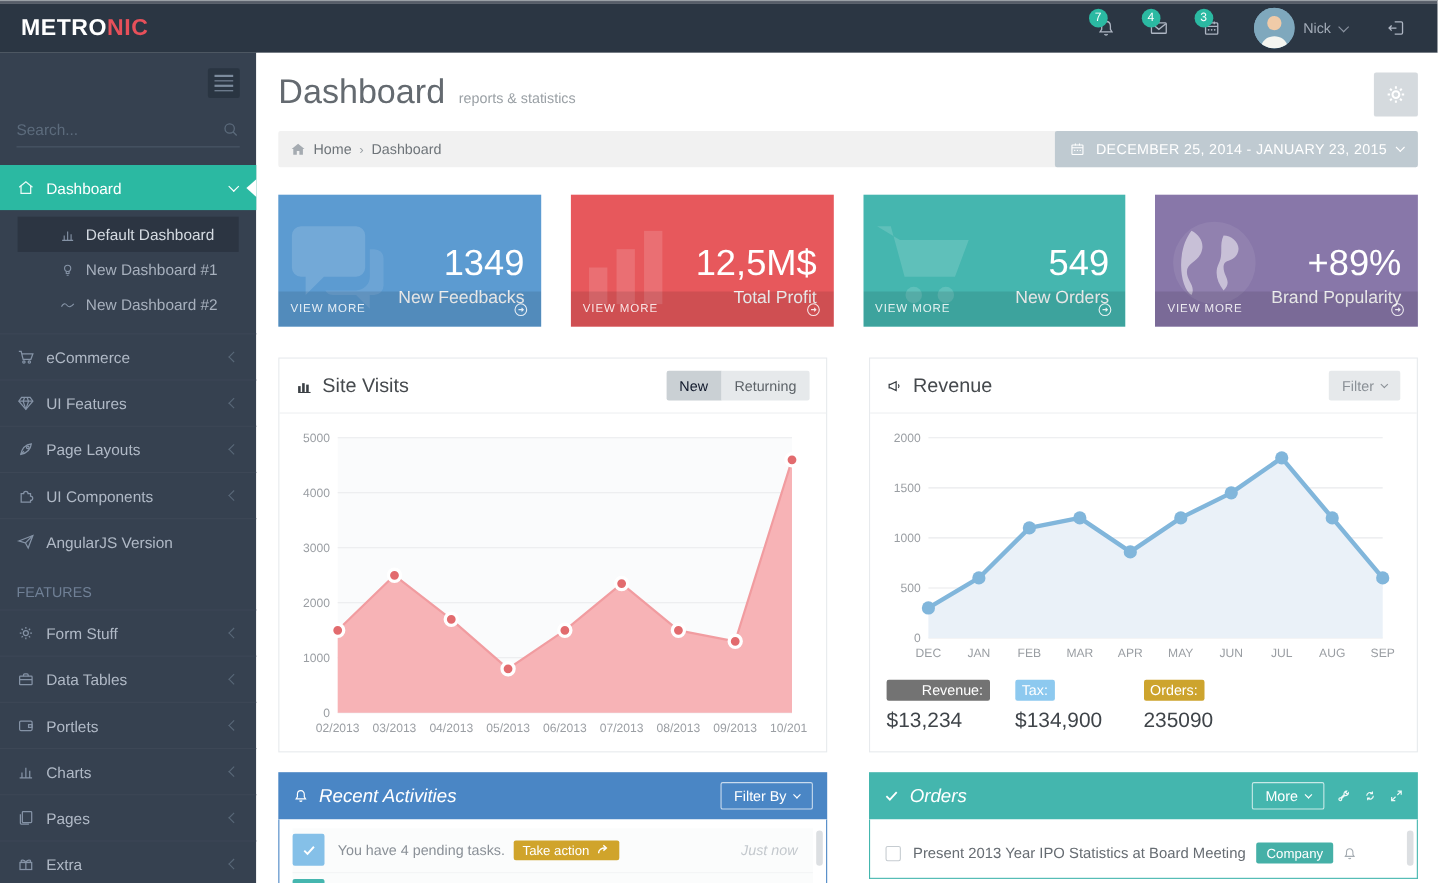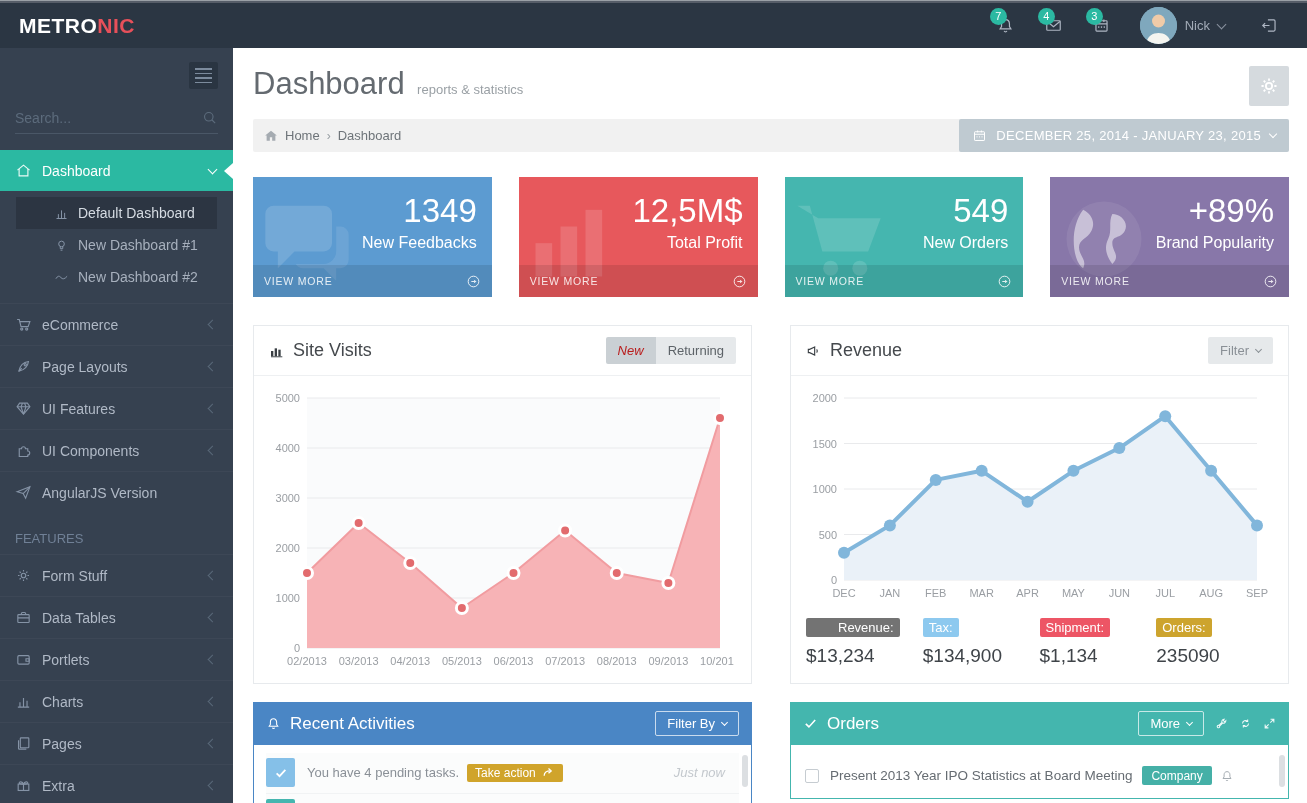--- a/index.html
+++ b/index.html
@@ -68,54 +68,54 @@
   .date-range { margin-left:auto; height:33px; background:#bfcad1; border-radius:2px; color:#fff; display:flex; align-items:center; gap:9px; padding:0 13px; font-size:13px; letter-spacing:.3px; cursor:pointer; }
   .date-range svg { width:15px; height:15px; }
   .date-range .chev { color:#fff; width:6px; height:6px; }
 
   
   .tiles { margin-top:25px; display:grid; grid-template-columns:repeat(4,1fr); gap:27px; }
   .tile { position:relative; height:120px; color:#fff; overflow:hidden; cursor:pointer; }
   .tile.blue { background:#5c9bd1; } .tile.red { background:#e7585c; }
   .tile.green { background:#45b6af; } .tile.purple { background:#8877a9; }
   .tile-bgicon { position:absolute; left:4px; top:12px; width:100px; height:100px; color:rgba(255,255,255,.14); }
-  .tile-body { position:relative; text-align:right; padding:15px 15px 0 0; }
+  .tile-body { position:relative; text-align:right; padding:15px 15px 0 0;margin-top:28px; }
   .tile-number { font-size:33px; font-weight:300; line-height:1.15; }
   .tile-label { font-size:16px; font-weight:300; margin-top:4px; }
   .tile-footer { position:absolute; left:0; right:0; bottom:0; height:32px; background:rgba(0,0,0,.10); display:flex; align-items:center; justify-content:space-between; padding:0 11px; font-size:10.5px; letter-spacing:.8px; color:rgba(255,255,255,.85); }
   .tile-footer svg { width:15px; height:15px; }
 
   
   .charts-row { margin-top:28px; display:grid; grid-template-columns:1fr 1fr; gap:38px; }
   .portlet.light { border:1px solid #e7eaed; background:#fff; }
   .pl-head { display:flex; align-items:center; padding:11px 15px; border-bottom:1px solid #eef0f2; }
   .pl-title { display:flex; align-items:center; gap:8px; font-size:18px; font-weight:400; color:#45494d; }
   .pl-title svg { width:16px; height:16px; color:#3a3f44; }
   .pl-tools { margin-left:auto; display:flex; align-items:center; }
   .btn { font-family:inherit; font-size:13px; border:none; padding:6px 12px; background:#e6e9eb; color:#5d6368; cursor:pointer; }
-  .btn.active-tab { background:#cad0d4; color:#b91c1c;font-style:italic; }
+  .btn.active-tab { background:#cad0d4; color:#0f172a; }
   .btn-group .btn:first-child { border-radius:2px 0 0 2px; }
   .btn-group .btn:last-child { border-radius:0 2px 2px 0; }
   .btn.filter { border-radius:2px; color:#8a9096; display:flex; align-items:center; gap:7px; }
   .btn.filter .chev { width:5px; height:5px; margin-top:-2px; }
   .pl-body { padding:12px 15px 6px; }
 
   .rev-stats { display:grid; grid-template-columns:repeat(4,1fr); padding:8px 15px 16px; }
   .stat-badge { display:inline-block; font-size:13px; color:#fff; padding:2px 6px; border-radius:2px; }
   .stat-badge.c0 { background:#737373;padding-left:32px; } .stat-badge.c1 { background:#8dc9ef; }
   .stat-badge.c2 { background:#ed5565; } .stat-badge.c3 { background:#cda42e; }
   .stat-value { font-size:19px; color:#3f4449; margin-top:8px; }
 
   
   .bottom-row { margin-top:18px; display:grid; grid-template-columns:1fr 1fr; gap:38px; }
   .box { border-radius:0; }
   .box-head { display:flex; align-items:center; padding:9px 13px; color:#fff; }
   .box.blue .box-head { background:#4a86c5; }
   .box.green .box-head { background:#44b6ae; }
-  .box-title { display:flex; align-items:center; gap:9px; font-size:17px; }
+  .box-title { display:flex; align-items:center; gap:9px; font-size:17px;font-style:italic; }
   .box-title svg { width:15px; height:15px; }
   .box-tools { margin-left:auto; display:flex; align-items:center; gap:11px; }
   .btn-outline { background:transparent; border:1px solid rgba(255,255,255,.7); color:#fff; font-size:13px; padding:4px 11px; border-radius:2px; display:flex; align-items:center; gap:7px; cursor:pointer; font-family:inherit; }
   .btn-outline .chev { width:5px; height:5px; margin-top:-2px; }
   .tool-icon { color:rgba(255,255,255,.9); cursor:pointer; display:flex; }
   .tool-icon svg { width:13px; height:13px; }
   .box-body { background:#fff; position:relative; padding:8px 12px 0; }
   .box.blue .box-body { border:1px solid #4a86c5; border-top:none; }
   .box.green .box-body { border:1px solid #44b6ae; border-top:none; }
 
@@ -269,38 +269,38 @@
                 </svg>
               </span>
           <span class="lbl">eCommerce</span>
               <span class="chev left"></span>
             </div>
           </li>
         <li>
             <div class="mi">
           <span>
                 <svg viewBox="0 0 24 24" fill="none" stroke="currentColor" stroke-width="1.6">
+                  <path d="M6.5 4.5h11L21 9.5 12 20 3 9.5z"></path>
+                  <path d="M3 9.5h18M12 20L8.5 9.5 10.5 4.5M12 20l3.5-10.5-2-5"></path>
+                </svg>
+              </span>
+          <span class="lbl">UI Features</span>
+              <span class="chev left"></span>
+            </div>
+          </li>
+        <li>
+            <div class="mi">
+          <span>
+                <svg viewBox="0 0 24 24" fill="none" stroke="currentColor" stroke-width="1.6">
                   <path d="M19 5c-8 1-12 6-13.5 13.5C13 17 18 13 19 5z"></path>
                   <circle cx="14.5" cy="9.5" r="1.6"></circle>
                   <path d="M5.5 18.5L9.5 14.5"></path>
                 </svg>
               </span>
           <span class="lbl">Page Layouts</span>
-              <span class="chev left"></span>
-            </div>
-          </li>
-        <li>
-            <div class="mi">
-          <span>
-                <svg viewBox="0 0 24 24" fill="none" stroke="currentColor" stroke-width="1.6">
-                  <path d="M6.5 4.5h11L21 9.5 12 20 3 9.5z"></path>
-                  <path d="M3 9.5h18M12 20L8.5 9.5 10.5 4.5M12 20l3.5-10.5-2-5"></path>
-                </svg>
-              </span>
-          <span class="lbl">UI Features</span>
               <span class="chev left"></span>
             </div>
           </li>
         <li>
             <div class="mi">
           <span>
                 <svg viewBox="0 0 24 24" fill="none" stroke="currentColor" stroke-width="1.6">
                   <path d="M6 9.5h3.2a2.6 2.6 0 1 1 5.6 0H18v3.2a2.6 2.6 0 1 1 0 5.6v2.2H6z"></path>
                 </svg>
               </span>
@@ -638,24 +638,20 @@
           <div class="rev-stats">
             <div>
               <span class="stat-badge c0">Revenue:</span>
               <div class="stat-value">$13,234</div>
             </div>
             <div>
               <span class="stat-badge c1">Tax:</span>
               <div class="stat-value">$134,900</div>
             </div>
             <div>
-              <span class="stat-badge c2">Shipment:</span>
-              <div class="stat-value">$1,134</div>
-            </div>
-            <div>
               <span class="stat-badge c3">Orders:</span>
               <div class="stat-value">235090</div>
             </div>
           </div>
         </section>
       </div>
 
       <div class="bottom-row">
         <section class="box blue">
           <div class="box-head">

